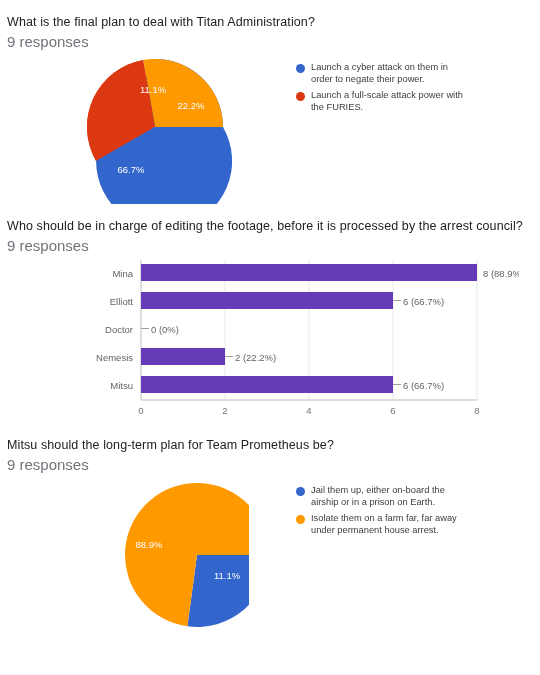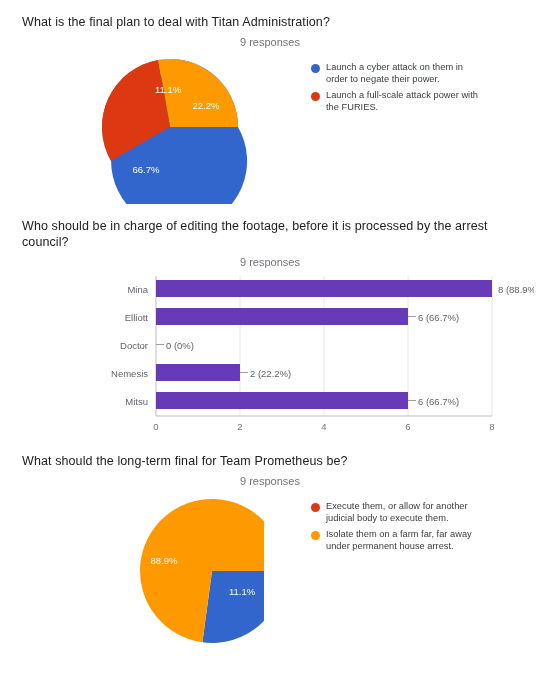--- a/index.html
+++ b/index.html
@@ -13,37 +13,36 @@
     font-family: "Liberation Sans", sans-serif;
     color: #202124;
     overflow: hidden;
     position: relative;
   }
   .page {
     width: 540px;
     height: 675px;
     position: relative;
     box-sizing: border-box;
-    padding: 0 22px;
+    padding: 0 7px;
   }
 
   
   .q-block { position: relative; }
   .q-title {
     font-size: 12.5px;
     line-height: 16px;
     color: #202124;
     letter-spacing: 0.1px;
   }
   .q-responses {
-    font-size: 11px;
+    font-size: 15px;
     line-height: 12px;
     color: #70757a;
     margin-top: 6px;
-    text-align: center;
   }
 
   
   .pie-row {
     display: flex;
     align-items: flex-start;
   }
   .pie-wrap {
     position: relative;
     flex: 0 0 auto;
@@ -191,38 +190,38 @@
         <text class="axis-text" x="134" y="158" text-anchor="middle">0</text>
         <text class="axis-text" x="218" y="158" text-anchor="middle">2</text>
         <text class="axis-text" x="302" y="158" text-anchor="middle">4</text>
         <text class="axis-text" x="386" y="158" text-anchor="middle">6</text>
         <text class="axis-text" x="470" y="158" text-anchor="middle">8</text>
       </svg>
     </div>
   </div>
 
   <div class="q-block" style="margin-top:16px;">
-    <div class="q-title">What should the long-term final for Team Prometheus be?</div>
+    <div class="q-title">Mitsu should the long-term plan for Team Prometheus be?</div>
     <div class="q-responses">9 responses</div>
 
     <div class="pie-row" style="margin-top:8px;">
       <div class="pie-wrap" style="margin-left:62px;">
         <svg class="pie-svg" width="180" height="152" viewBox="0 0 180 152">
 
           <path d="M 128 76 L 200 76 A 72 72 0 0 1 118.4 147.3 Z" fill="#3366CC"></path>
           <path d="M 128 76 L 118.4 147.3 A 72 72 0 1 1 200 76 Z" fill="#FF9900"></path>
           <text class="pct-label" x="158" y="97">11.1%</text>
           <text class="pct-label" x="80" y="66">88.9%</text>
         </svg>
       </div>
 
       <div class="legend" style="margin-left:47px;">
         <div class="legend-item">
-          <span class="legend-dot" style="background:#DC3912"></span>
-          <span class="legend-text">Execute them, or allow for another judicial body to execute them.</span>
+          <span class="legend-dot" style="background:#3366CC"></span>
+          <span class="legend-text">Jail them up, either on-board the airship or in a prison on Earth.</span>
         </div>
         <div class="legend-item">
           <span class="legend-dot" style="background:#FF9900"></span>
           <span class="legend-text">Isolate them on a farm far, far away under permanent house arrest.</span>
         </div>
       </div>
     </div>
   </div>
 
 </div>

